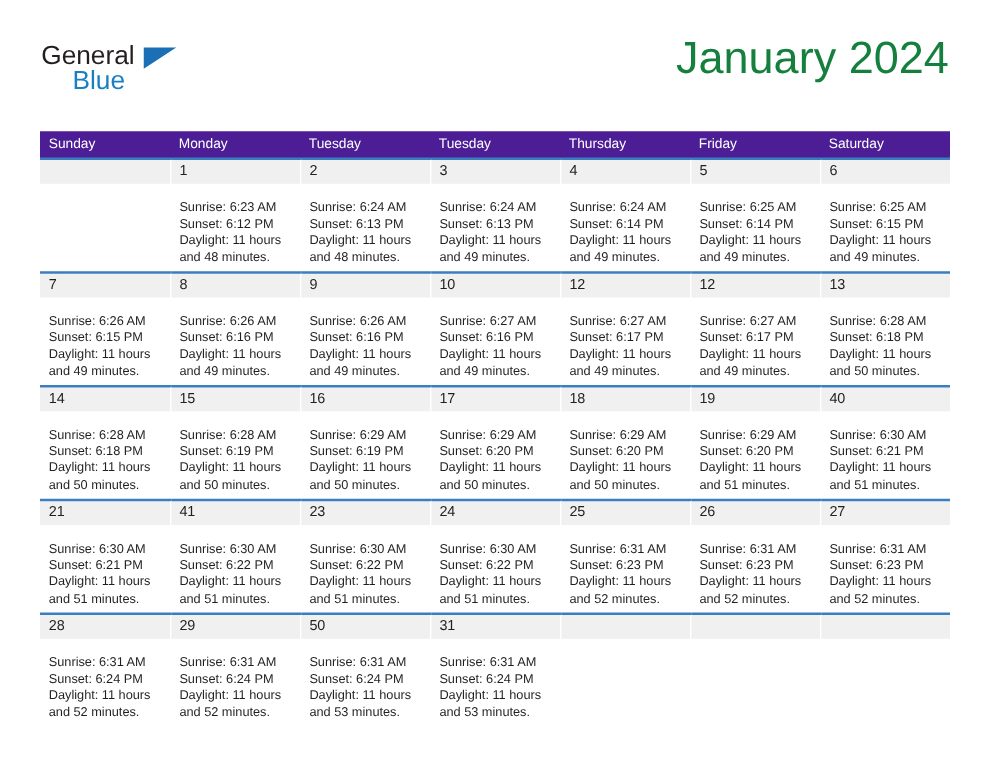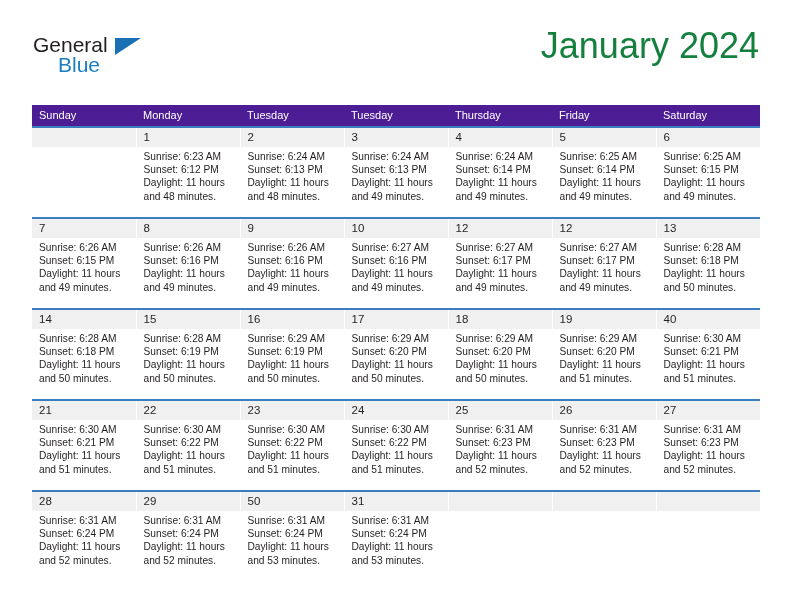--- a/index.html
+++ b/index.html
@@ -125,21 +125,21 @@
     color: #231f20;
     line-height: 15px;
     padding: 2px 0 2px 7px;
     height: 15px;
   }
   .cell-empty .daynum {
     background: #f0f0f0;
     color: transparent;
   }
   .details {
-    padding: 3px 6px 0 7px;
+    padding: 13px 6px 0 7px;
     font-size: 10.2px;
     line-height: 13.2px;
     color: #231f20;
   }
   .details div { white-space: nowrap; }
   .details .daylight-wrap { white-space: normal; }
 </style>
 </head>
 <body>
 
@@ -403,21 +403,21 @@
               <div class="daynum">21</div>
               <div class="details">
                 <div>Sunrise: 6:30 AM</div>
                 <div>Sunset: 6:21 PM</div>
                 <div class="daylight-wrap">Daylight: 11 hours and 51 minutes.</div>
               </div>
             </div>
           </td>
           <td>
             <div class="cell-inner">
-              <div class="daynum">22</div>
+              <div class="daynum">41</div>
               <div class="details">
                 <div>Sunrise: 6:30 AM</div>
                 <div>Sunset: 6:22 PM</div>
                 <div class="daylight-wrap">Daylight: 11 hours and 51 minutes.</div>
               </div>
             </div>
           </td>
           <td>
             <div class="cell-inner">
               <div class="daynum">23</div>

